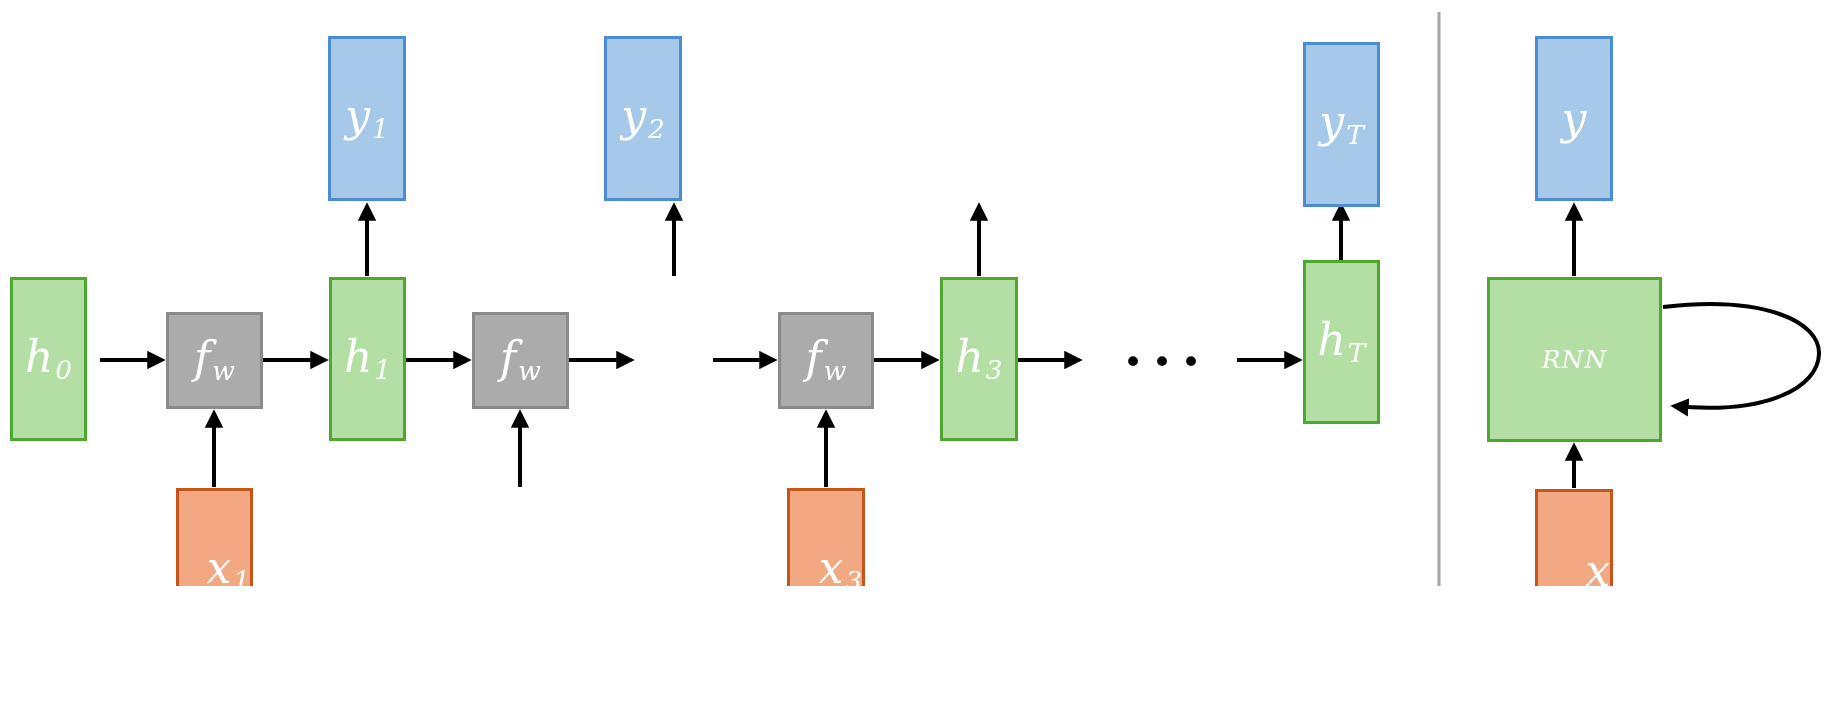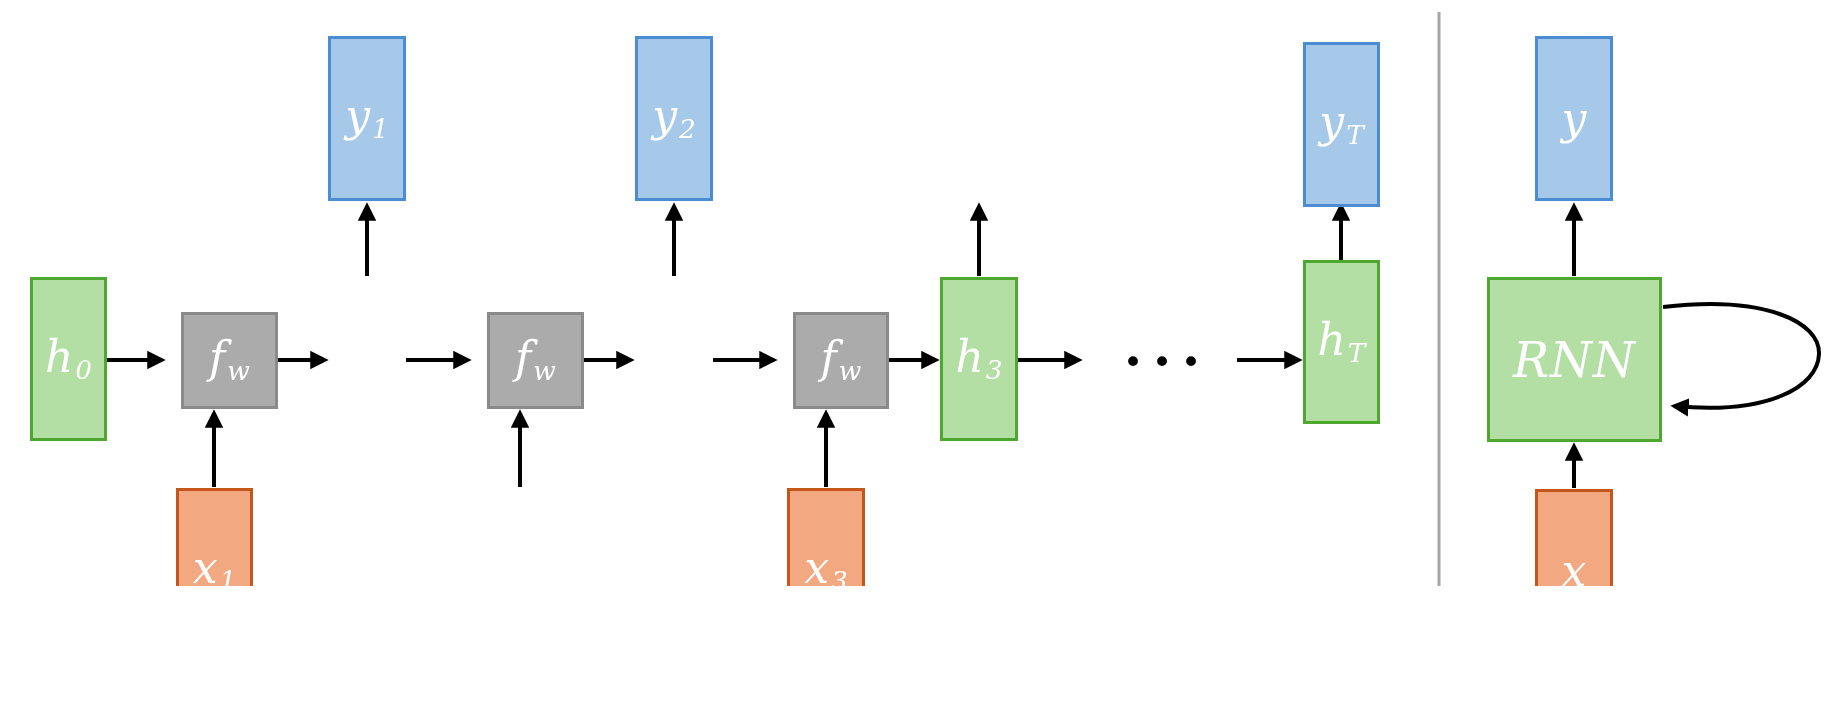--- a/index.html
+++ b/index.html
@@ -12,32 +12,32 @@
     padding-left:44px;
   }
   #arrow-layer { position:absolute; left:0; top:0; width:1825px; height:718px; }
   .box {
     position:absolute;
     box-sizing:border-box;
     display:flex; align-items:center; justify-content:center;
   }
   .hidden-box  { background:var(--hidden_fill);   border:3.5px solid var(--hidden_border); }
   .output-box  { background:var(--output_fill);   border:3.5px solid var(--output_border); }
-  .input-box   { background:var(--input_fill);    border:3.5px solid var(--input_border); }
-  .fn-box      { background:var(--function_fill); border:3px   solid var(--function_border);margin-left:15px; }
+  .input-box   { background:var(--input_fill);    border:3.5px solid var(--input_border);justify-content:flex-end; }
+  .fn-box      { background:var(--function_fill); border:3px   solid var(--function_border); }
   .lbl {
     color:var(--label_text);
     font-family:"DejaVu Serif", serif;
     font-style:italic;
     font-size:44px;
     line-height:1;
     user-select:none;
   }
   .lbl sub { font-size:0.6em; font-style:italic; vertical-align:-0.28em; margin-left:2px; }
-  .rnn-lbl { font-size:48px; letter-spacing:1px; }
+  .rnn-lbl { font-size:25px; letter-spacing:1px; }
   .ellipsis {
     position:absolute;
     left:1119px; top:338px; width:86px; height:48px;
     display:flex; align-items:center; justify-content:center;
     font-family:"DejaVu Sans", sans-serif;
     font-size:34px; letter-spacing:9px; padding-left:9px;
     box-sizing:border-box;
     color:var(--arrow);
     line-height:1;
   }
@@ -76,29 +76,32 @@
       <line x1="1574" y1="276" x2="1574" y2="206" marker-end="url(#ah)"></line>
 
       <path d="M 1663 307 C 1765 295 1820 322 1819 354 C 1818 387 1768 415 1674 406" marker-end="url(#ah)"></path>
     </g>
     <line x1="1439" y1="12" x2="1439" y2="703" stroke="var(--divider)" stroke-width="3"></line>
   </svg>
 
   <div class="box output-box" style="left:328px;top:36px;width:78px;height:165px">
     <span class="lbl"><span>y</span><sub>1</sub></span>
   </div>
-  <div class="box output-box" style="left:635px;top:36px;width:78px;height:165px">
+  <div class="box output-box" style="left:604px;top:36px;width:78px;height:165px">
     <span class="lbl"><span>y</span><sub>2</sub></span>
   </div>
   <div class="box output-box" style="left:1303px;top:42px;width:77px;height:165px">
     <span class="lbl"><span>y</span><sub>T</sub></span>
   </div>
 
-  <div class="box hidden-box" style="left:30px;top:277px;width:77px;height:164px">
+  <div class="box hidden-box" style="left:10px;top:277px;width:77px;height:164px">
     <span class="lbl"><span>h</span><sub>0</sub></span>
+  </div>
+  <div class="box hidden-box" style="left:329px;top:277px;width:77px;height:164px">
+    <span class="lbl"><span>h</span><sub>1</sub></span>
   </div>
   <div class="box hidden-box" style="left:940px;top:277px;width:78px;height:164px">
     <span class="lbl"><span>h</span><sub>3</sub></span>
   </div>
   <div class="box hidden-box" style="left:1303px;top:260px;width:77px;height:164px">
     <span class="lbl"><span>h</span><sub>T</sub></span>
   </div>
 
   <div class="box fn-box" style="left:166px;top:312px;width:97px;height:97px">
     <span class="lbl"><span>f</span><sub>w</sub></span>

